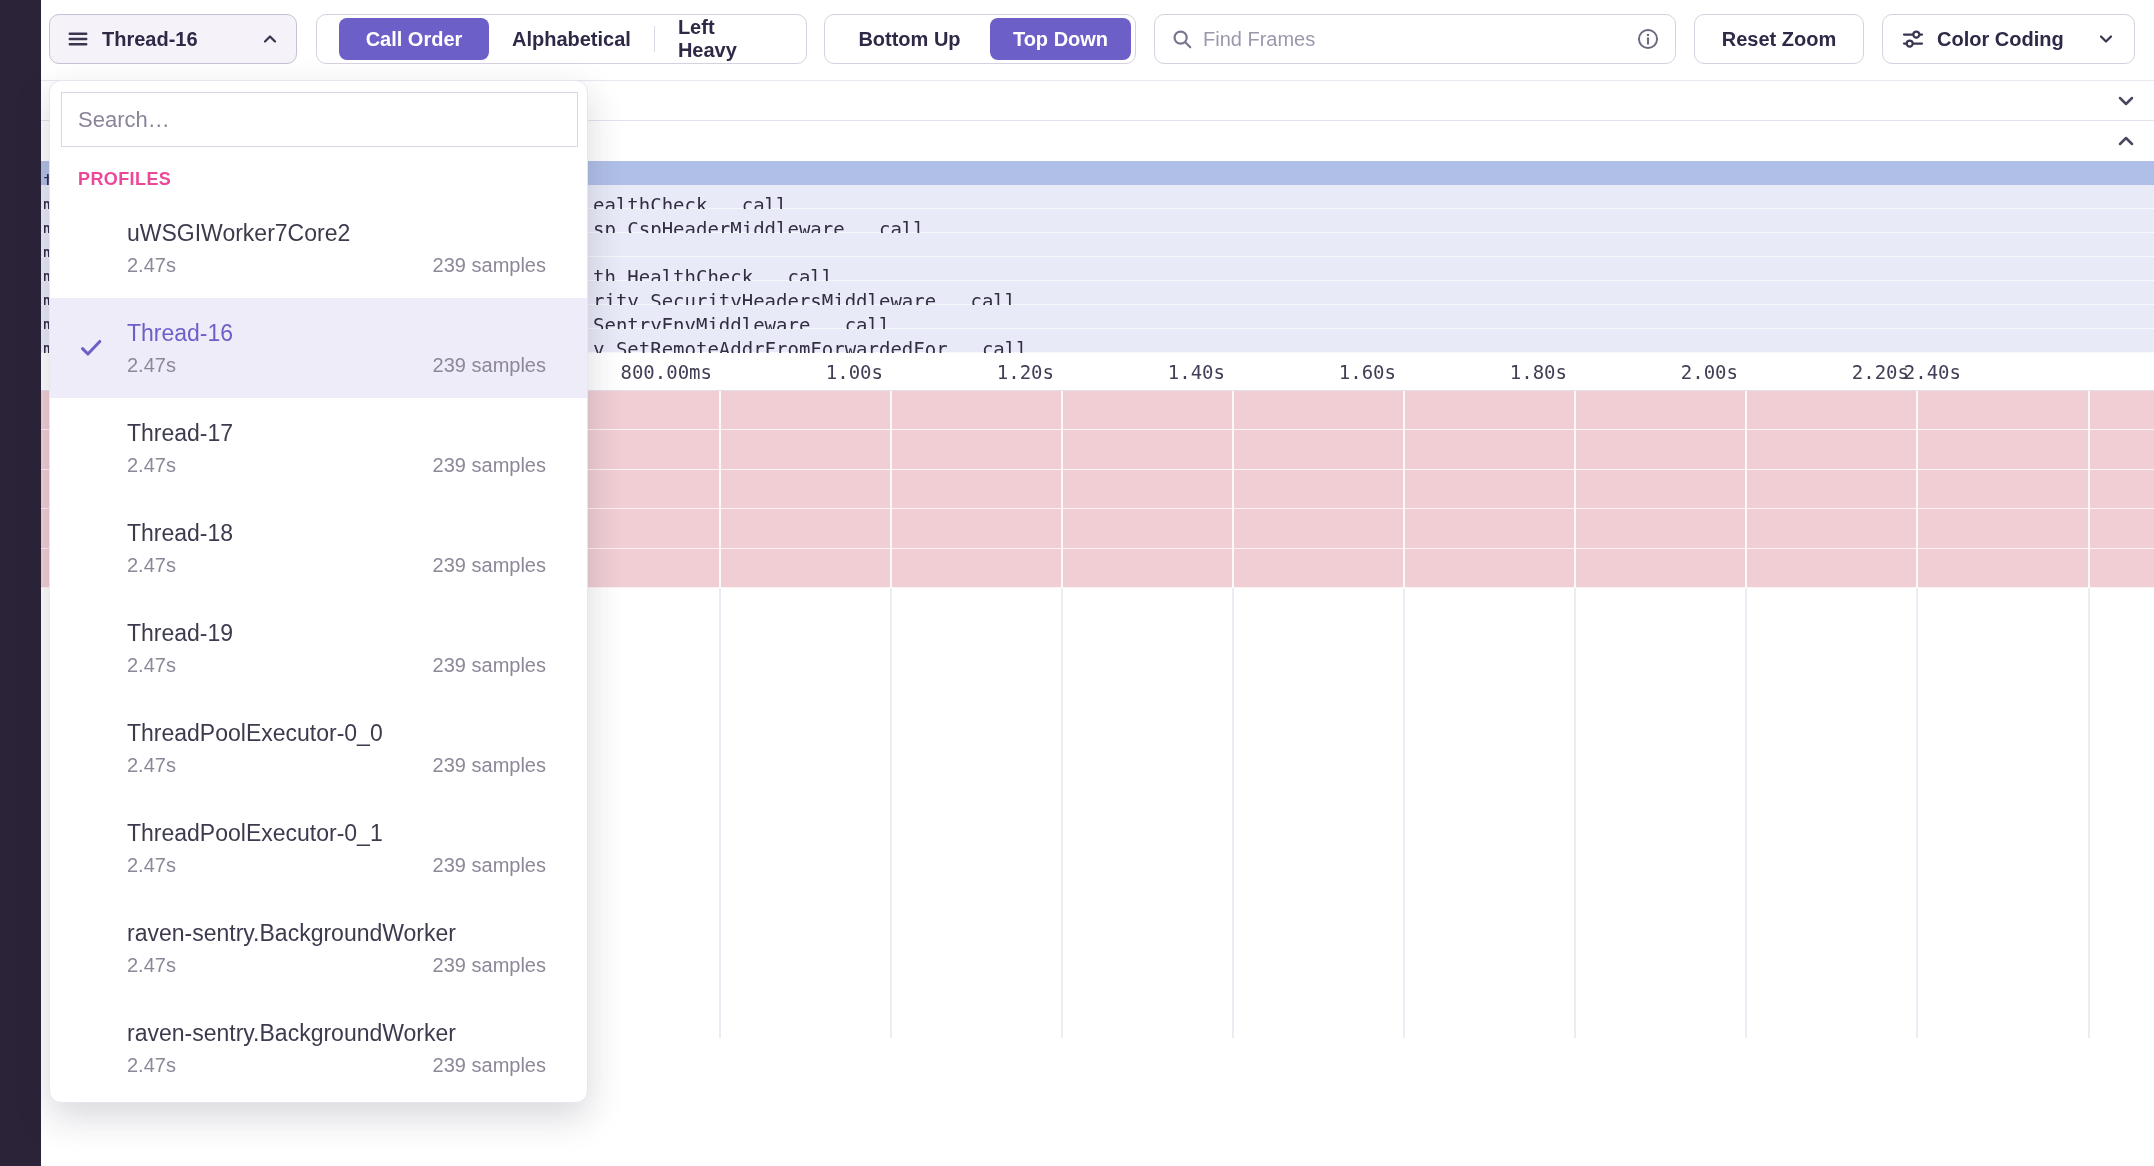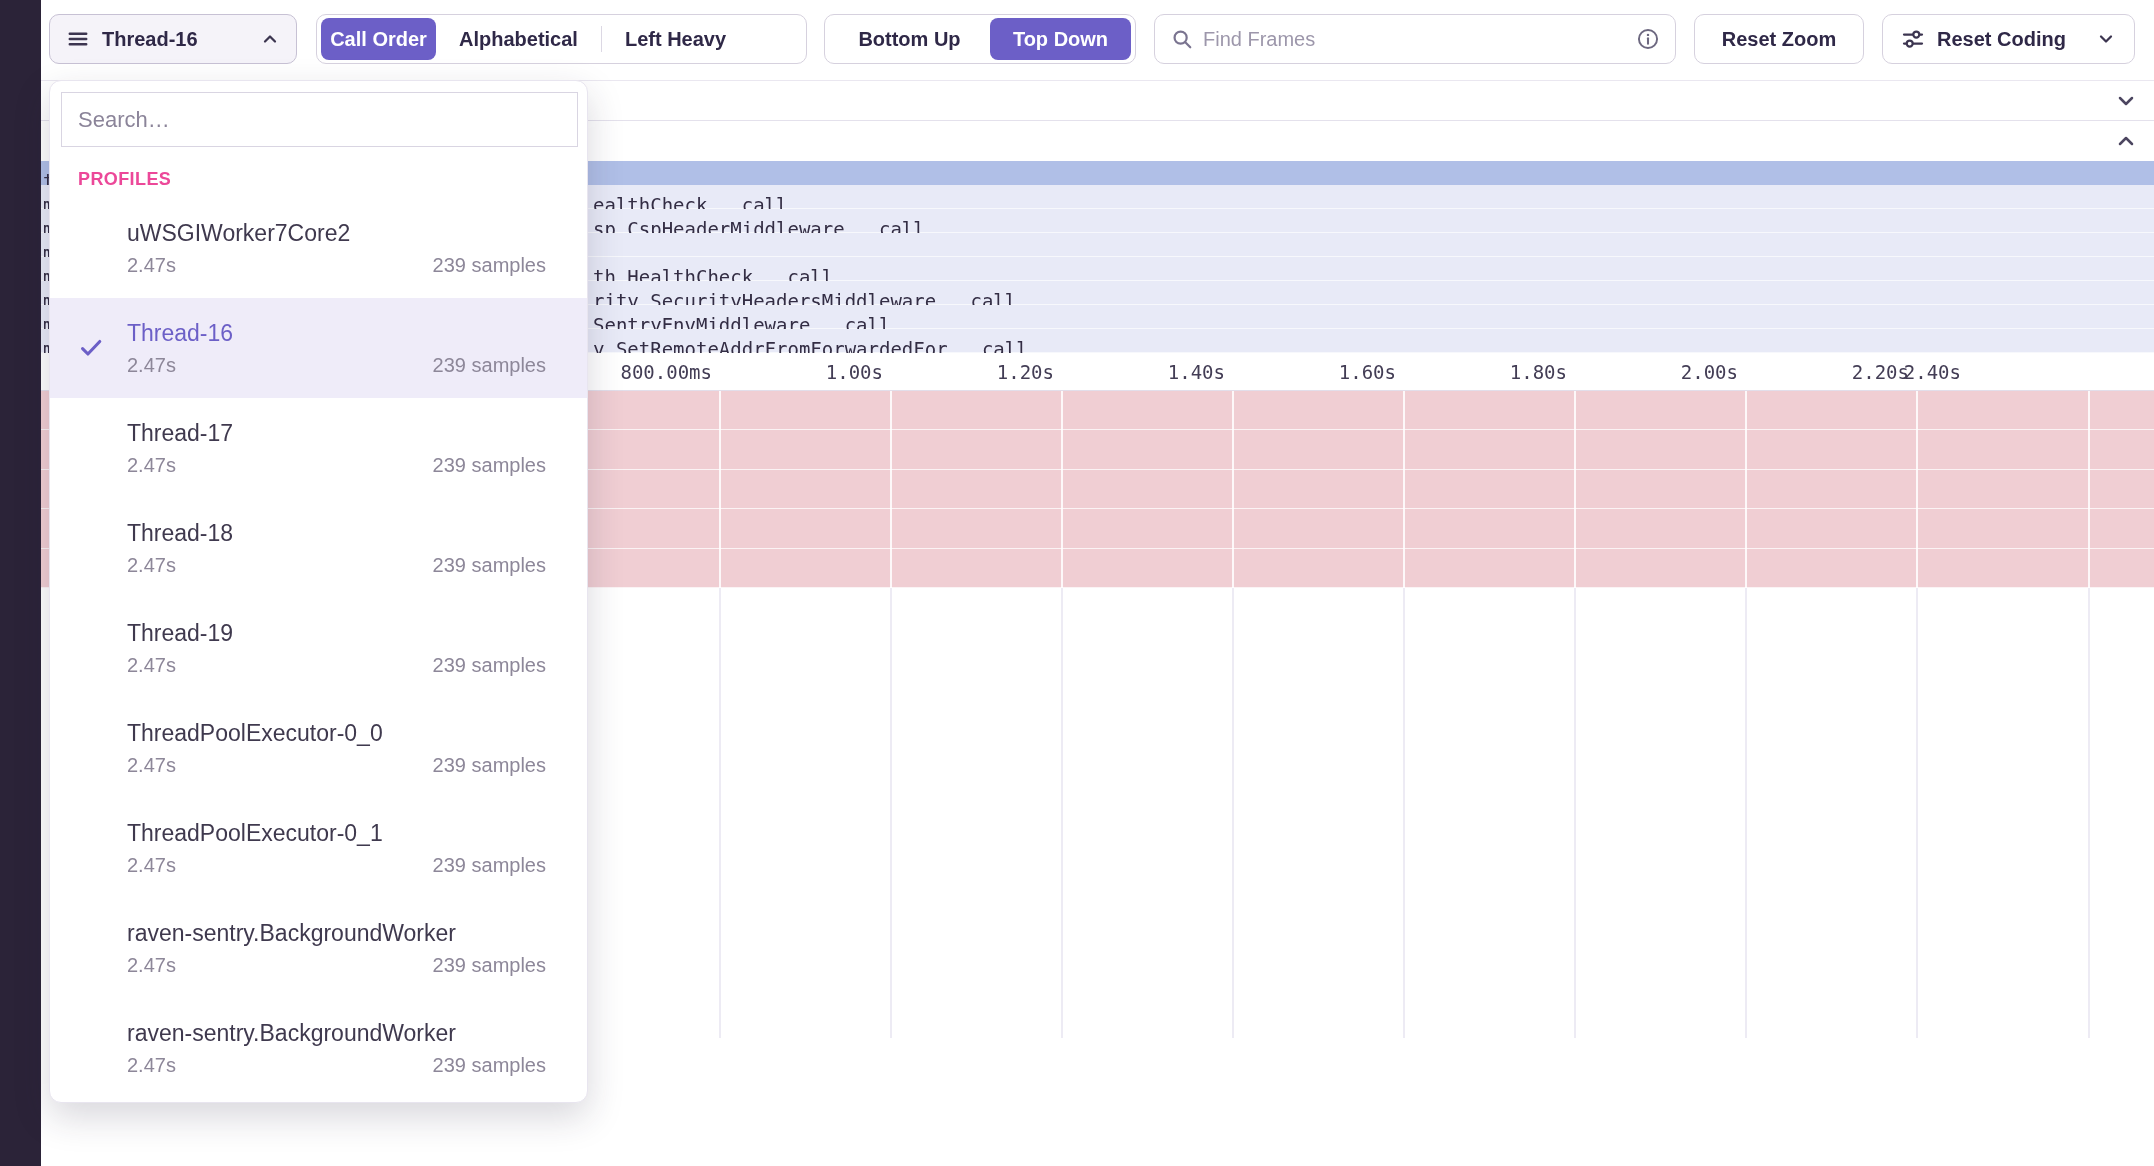--- a/index.html
+++ b/index.html
@@ -15,21 +15,21 @@
     border-radius:10px; background:#fff; display:flex; align-items:center;
     font-size:20px; font-weight:bold; color:#2f2847; z-index:10; }
   .thread-btn { left:49px; width:248px; background:#f5f3f9; border-color:#c7c1d4;
     padding:0 16px; gap:12px; cursor:pointer; }
   .thread-btn .lbl { flex:1; text-align:left; }
   .seg { padding:0 4px; }
   .seg1 { left:316px; width:491px; }
   .seg2 { left:824px; width:312px; }
   .pill { background:#6c5fc7; color:#fff; height:42px; border-radius:8px;
     display:flex; align-items:center; justify-content:center; cursor:pointer; }
-  .seg1 .pill { width:115px; }
+  .seg1 .pill { width:150px;margin-left:18px; }
   .seg-item { padding:0 23px; cursor:pointer; height:100%; display:flex; align-items:center; }
   .seg-div { width:1px; height:26px; background:#dcd8e4; }
   .seg2 .seg-item { flex:1; justify-content:center; }
   .seg2 .pill { width:141px; }
   .find { left:1154px; width:522px; padding:0 16px; gap:10px; font-weight:normal; }
   .find input { flex:1; border:none; outline:none; font-size:20px; color:#2f2847;
     font-family:"Liberation Sans", sans-serif; background:transparent; }
   .find input::placeholder { color:#9d97ab; }
   .reset { left:1694px; width:170px; justify-content:center; cursor:pointer; }
   .color { left:1882px; width:253px; padding:0 18px; gap:12px; cursor:pointer; }
@@ -134,21 +134,21 @@
 <div class="tb reset">Reset Zoom</div>
 
 <div class="tb color">
   <span>
     <svg width="24" height="24" viewBox="0 0 16 16">
         <path d="M2 5h12M2 11h12" stroke="#3c3550" stroke-width="1.5" stroke-linecap="round"></path>
         <circle cx="10.2" cy="5" r="2" fill="#fff" stroke="#3c3550" stroke-width="1.5"></circle>
         <circle cx="5.8" cy="11" r="2" fill="#fff" stroke="#3c3550" stroke-width="1.5"></circle>
       </svg>
   </span>
-  <span>Reset Coding</span>
+  <span>Color Coding</span>
   <span class="chev">
     <svg width="20" height="20" viewBox="0 0 16 16">
         <path d="M4 6l4 4 4-4" stroke="#3c3550" stroke-width="1.8" fill="none" stroke-linecap="round" stroke-linejoin="round"></path>
       </svg>
   </span>
 </div>
 
 <div class="content">
 
   <div class="strip-a">

